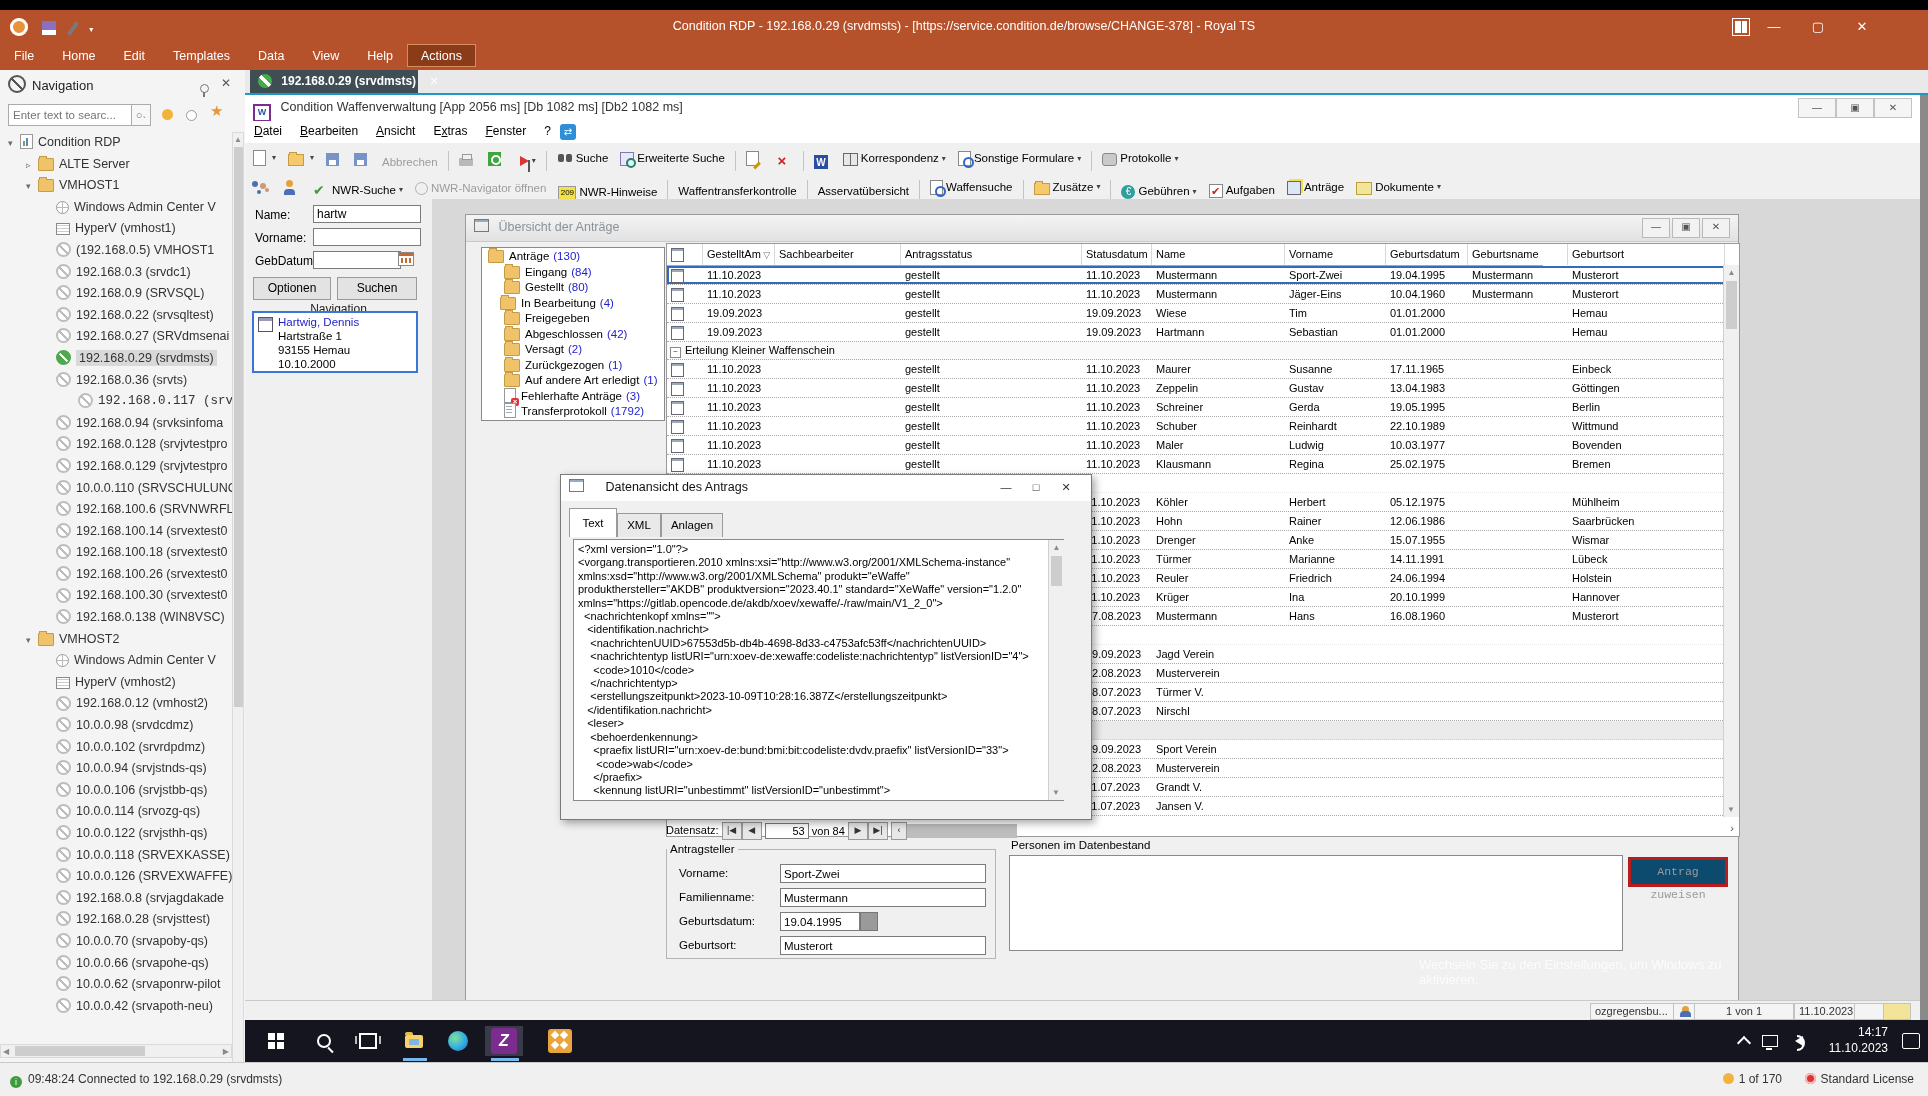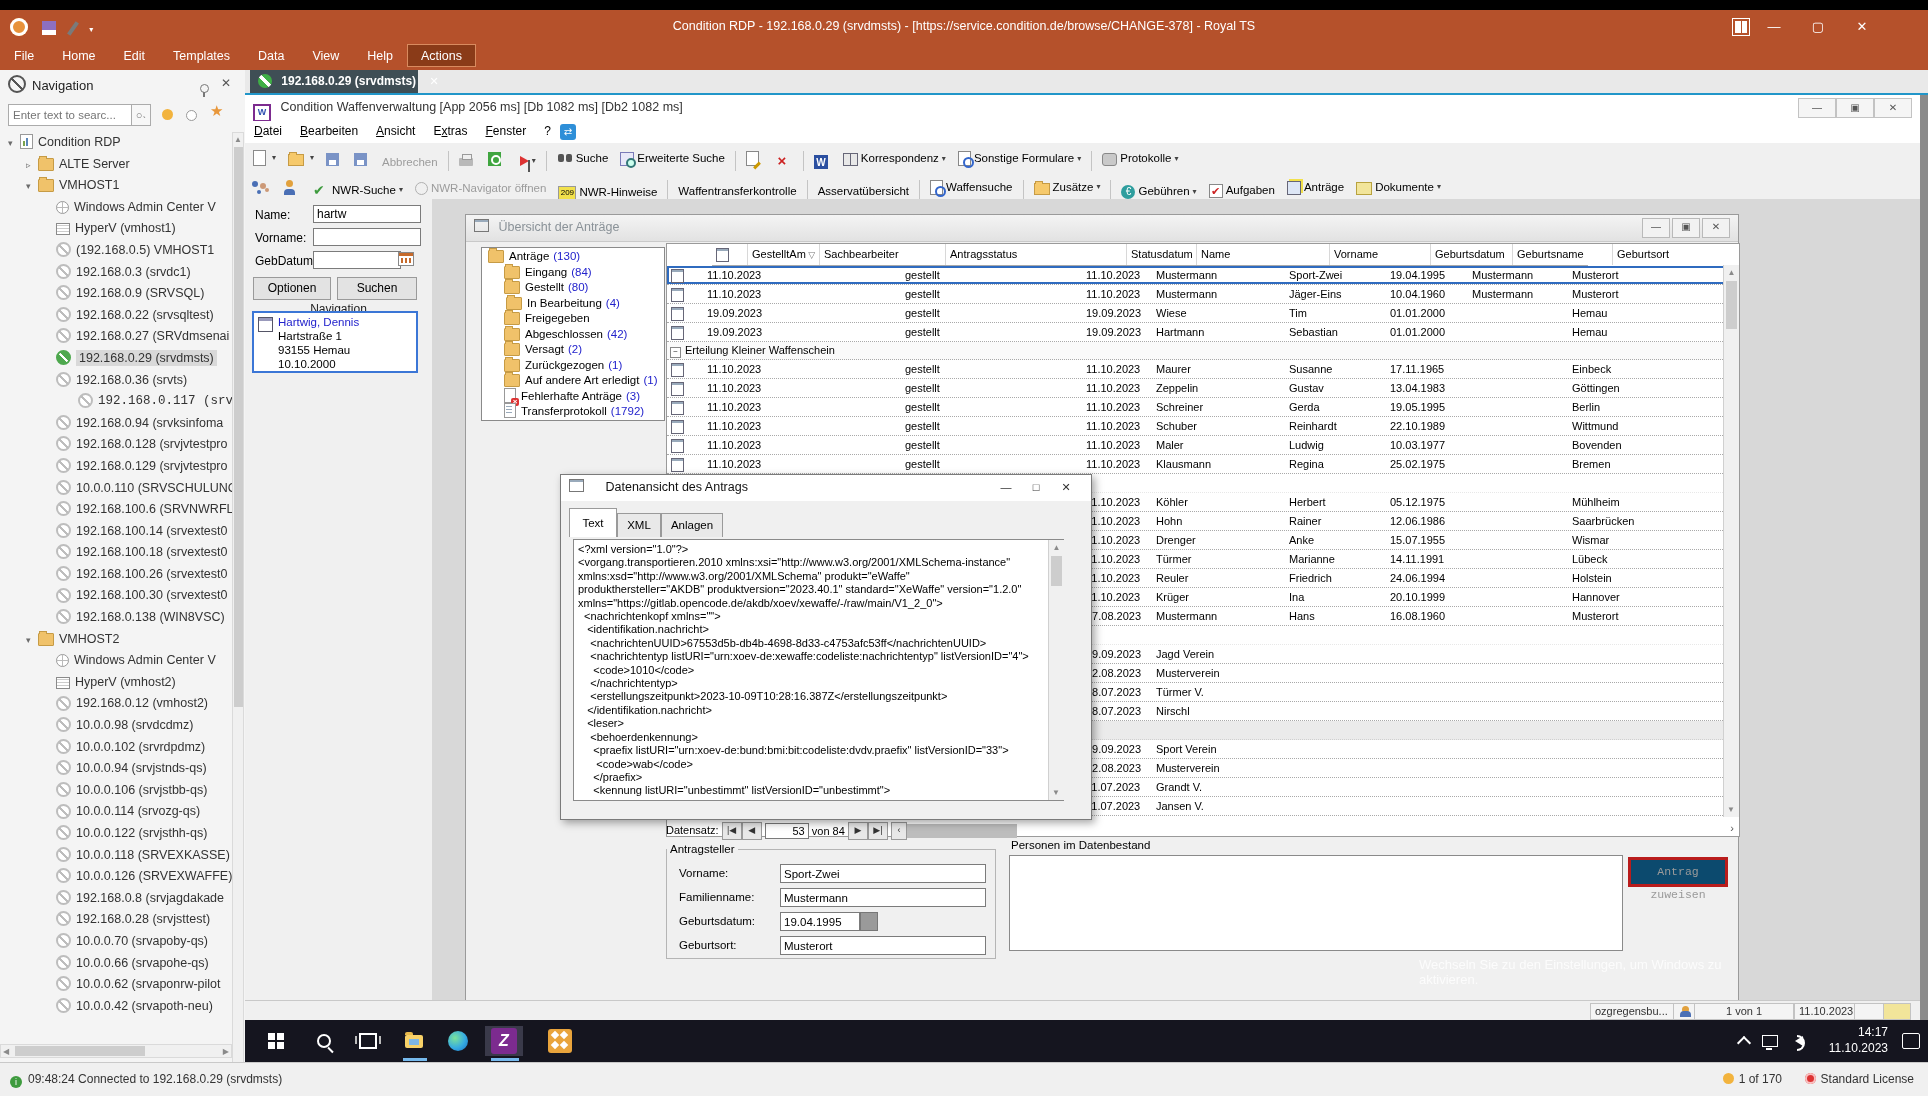--- a/index.html
+++ b/index.html
@@ -413,32 +413,32 @@
         <span class="cbtn">—</span>
         <span class="cbtn">▣</span>
         <span class="cbtn">✕</span>
       </span>
     </div>
 
     <div id="apptreebox">
         <div class="at-item" style="padding-left: 6px;"><span class="ti ti-folder"></span><span>Anträge</span><span class="at-count">(130)</span></div>
         <div class="at-item" style="padding-left: 22px;"><span class="ti ti-folder"></span><span>Eingang</span><span class="at-count">(84)</span></div>
         <div class="at-item" style="padding-left: 22px;"><span class="ti ti-folder"></span><span>Gestellt</span><span class="at-count">(80)</span></div>
-        <div class="at-item" style="padding-left: 24px;"><span class="ti ti-folder"></span><span>In Bearbeitung</span><span class="at-count">(4)</span></div>
+        <div class="at-item" style="padding-left: 18px;"><span class="ti ti-folder"></span><span>In Bearbeitung</span><span class="at-count">(4)</span></div>
         <div class="at-item" style="padding-left: 22px;"><span class="ti ti-folder"></span><span>Freigegeben</span></div>
         <div class="at-item" style="padding-left: 22px;"><span class="ti ti-folder"></span><span>Abgeschlossen</span><span class="at-count">(42)</span></div>
         <div class="at-item" style="padding-left: 22px;"><span class="ti ti-folder"></span><span>Versagt</span><span class="at-count">(2)</span></div>
         <div class="at-item" style="padding-left: 22px;"><span class="ti ti-folder"></span><span>Zurückgezogen</span><span class="at-count">(1)</span></div>
         <div class="at-item" style="padding-left: 22px;"><span class="ti ti-folder"></span><span>Auf andere Art erledigt</span><span class="at-count">(1)</span></div>
         <div class="at-item" style="padding-left: 22px;"><span class="ti ti-docred"></span><span>Fehlerhafte Anträge</span><span class="at-count">(3)</span></div>
         <div class="at-item" style="padding-left: 22px;"><span class="ti ti-doc"></span><span>Transferprotokoll</span><span class="at-count">(1792)</span></div>
       </div>
 
     <div id="tbl">
-      <div id="tbl-head" style="grid-template-columns: 36px 72px 126px 181px 70px 133px 101px 82px 100px 157px; width: 876px; margin-left: 45px;">
+      <div id="tbl-head" style="grid-template-columns: 36px 72px 126px 181px 70px 133px 101px 82px 100px 157px; width: 876px;">
           <div class="hc"><span class="rowic" style="margin: 0px;"></span></div>
           <div class="hc">GestelltAm<span style="color: rgb(119, 119, 119); font-size: 9px;"> ▽</span></div>
           <div class="hc">Sachbearbeiter</div>
           <div class="hc">Antragsstatus</div>
           <div class="hc">Statusdatum</div>
           <div class="hc">Name</div>
           <div class="hc">Vorname</div>
           <div class="hc">Geburtsdatum</div>
           <div class="hc">Geburtsname</div>
           <div class="hc">Geburtsort</div>

